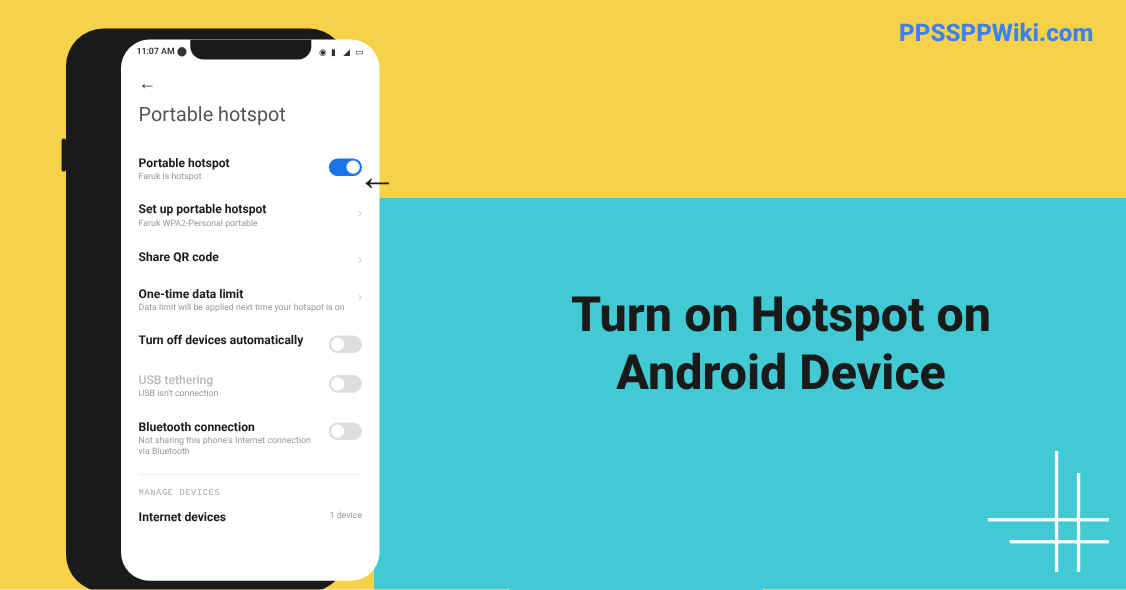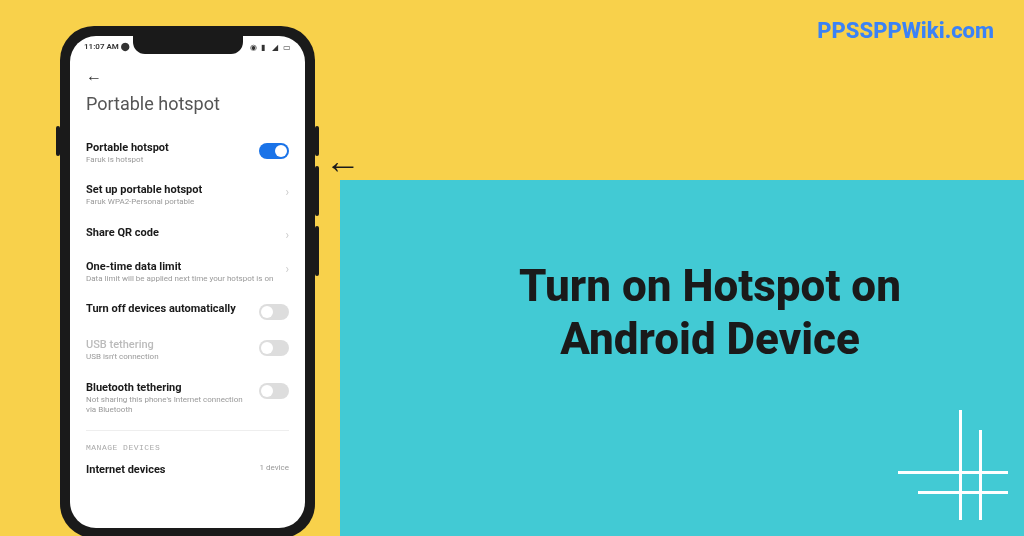--- a/index.html
+++ b/index.html
@@ -45,20 +45,21 @@
     .phone-button-right.b1 { top: 100px; right: -4px; width: 4px; height: 30px; }
     .phone-button-right.b2 { top: 140px; right: -4px; width: 4px; height: 50px; }
     .phone-button-right.b3 { top: 200px; right: -4px; width: 4px; height: 50px; }
     .phone-button-left { position: absolute; top: 100px; left: -4px; width: 4px; height: 30px; background: #1a1a1a; border-radius: 2px; }
     .screen {
       width: 100%; height: 100%;
       background: #fff;
       border-radius: 26px;
       overflow: hidden;
       position: relative;
+      margin-left: 40px;
     }
     .notch {
       position: absolute;
       top: 0; left: 50%;
       transform: translateX(-50%);
       width: 110px; height: 18px;
       background: #1a1a1a;
       border-bottom-left-radius: 12px;
       border-bottom-right-radius: 12px;
       z-index: 10;
@@ -243,21 +244,21 @@
       <div class="setting-row">
         <div class="setting-text">
           <div class="setting-title disabled">USB tethering</div>
           <div class="setting-sub">USB isn't connection</div>
         </div>
         <div class="toggle off"></div>
       </div>
 
       <div class="setting-row">
         <div class="setting-text">
-          <div class="setting-title">Bluetooth tethering</div>
+          <div class="setting-title">Bluetooth connection</div>
           <div class="setting-sub">Not sharing this phone's Internet connection via Bluetooth</div>
         </div>
         <div class="toggle off"></div>
       </div>
 
       <div class="divider"></div>
       <div class="section-label">MANAGE DEVICES</div>
 
       <div class="setting-row">
         <div class="setting-text">

